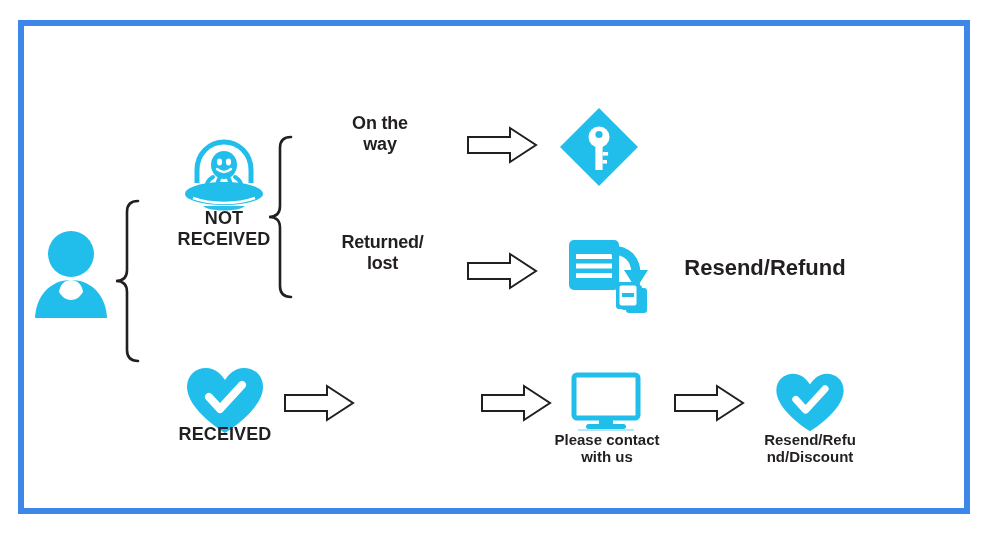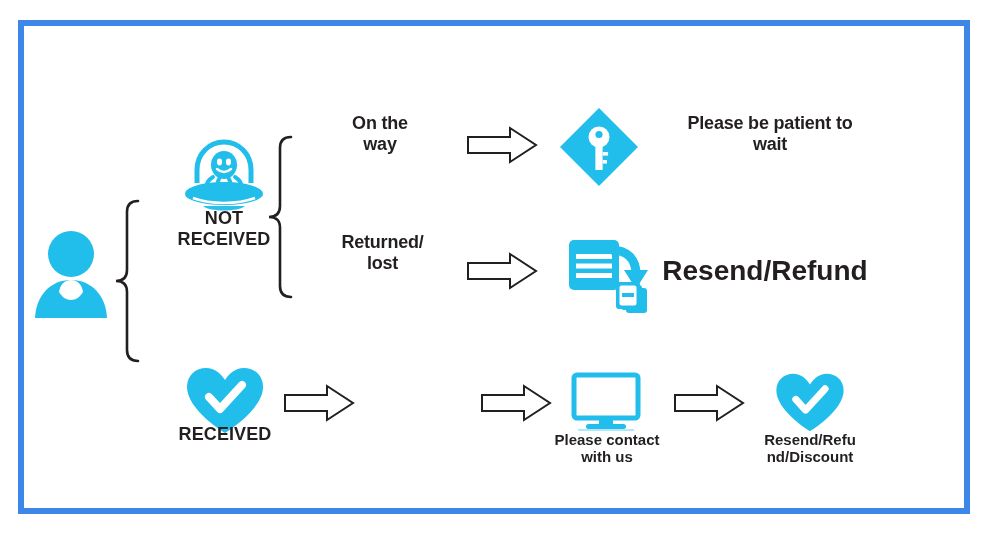--- a/index.html
+++ b/index.html
@@ -34,21 +34,21 @@
     font-weight: bold;
     text-align: center;
     line-height: 1.16;
     white-space: pre-line;
   }
   .lbl-big {
     font-size: 18px;
     letter-spacing: -0.2px;
   }
   .lbl-mid {
-    font-size: 28px;
+    font-size: 22px;
   }
   .lbl-cap {
     font-size: 18px;
     letter-spacing: 0.1px;
   }
   .lbl-small {
     font-size: 15px;
   }
   .icon {
     position: absolute;
@@ -121,22 +121,20 @@
     <svg width="86" height="86" viewBox="0 0 86 86">
       <path d="M43 4 L82 43 L43 82 L4 43 Z" fill="#21bdeb"></path>
       <circle cx="43" cy="33" r="10.5" fill="#ffffff"></circle>
       <circle cx="43" cy="30.5" r="3.6" fill="#21bdeb"></circle>
       <rect x="39.4" y="40" width="7.2" height="26" fill="#ffffff"></rect>
       <rect x="46.6" y="48" width="5.5" height="3.6" fill="#ffffff"></rect>
       <rect x="46.6" y="56" width="4.4" height="3.6" fill="#ffffff"></rect>
     </svg>
   </div>
 
-  <div class="lbl lbl-big" style="left:640px; top:113px; width:260px;">Please be patient to
-wait</div>
 
   <div class="lbl lbl-big" style="left:305px; top:232px; width:155px;">Returned/
 lost</div>
 
   <div class="icon" style="left:466px; top:251px;">
     <svg width="72" height="40" viewBox="0 0 72 40">
       <path d="M2 12 L44 12 L44 3 L70 20 L44 37 L44 28 L2 28 Z" fill="#ffffff" stroke="#231f20" stroke-width="2"></path>
     </svg>
   </div>
 

